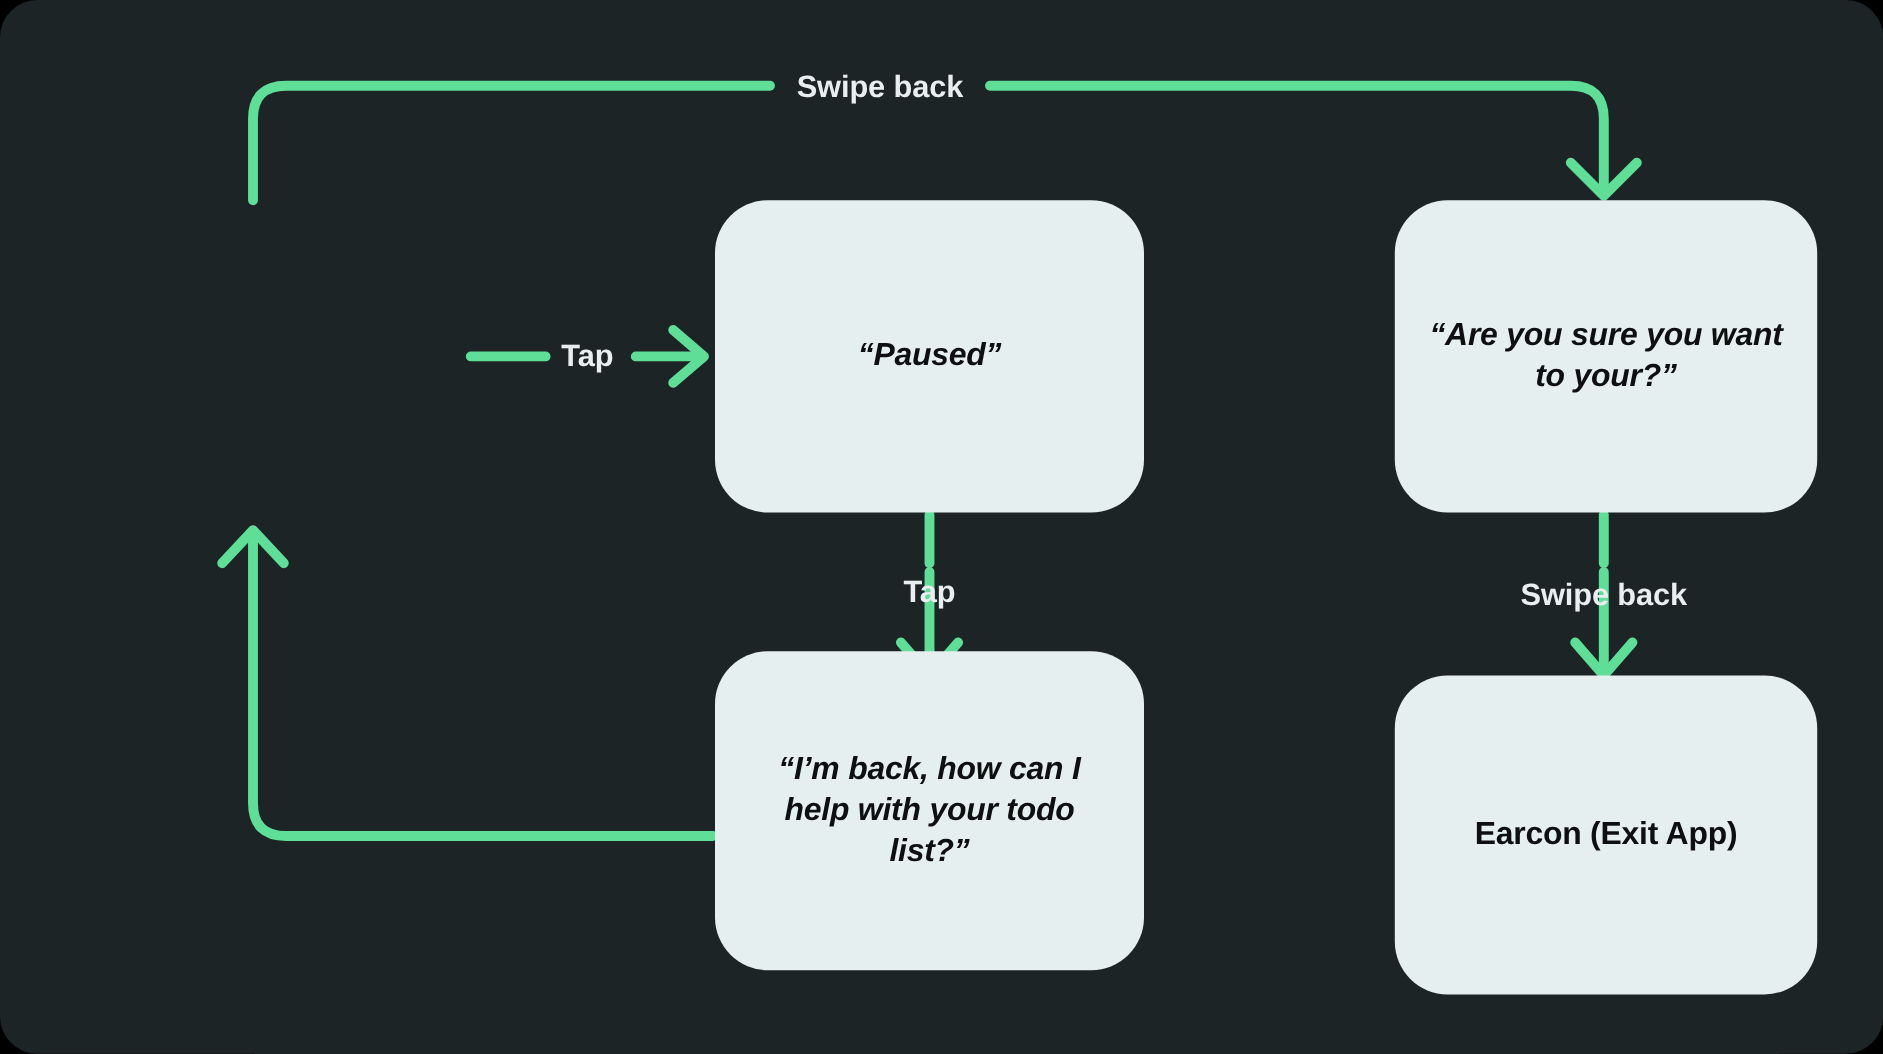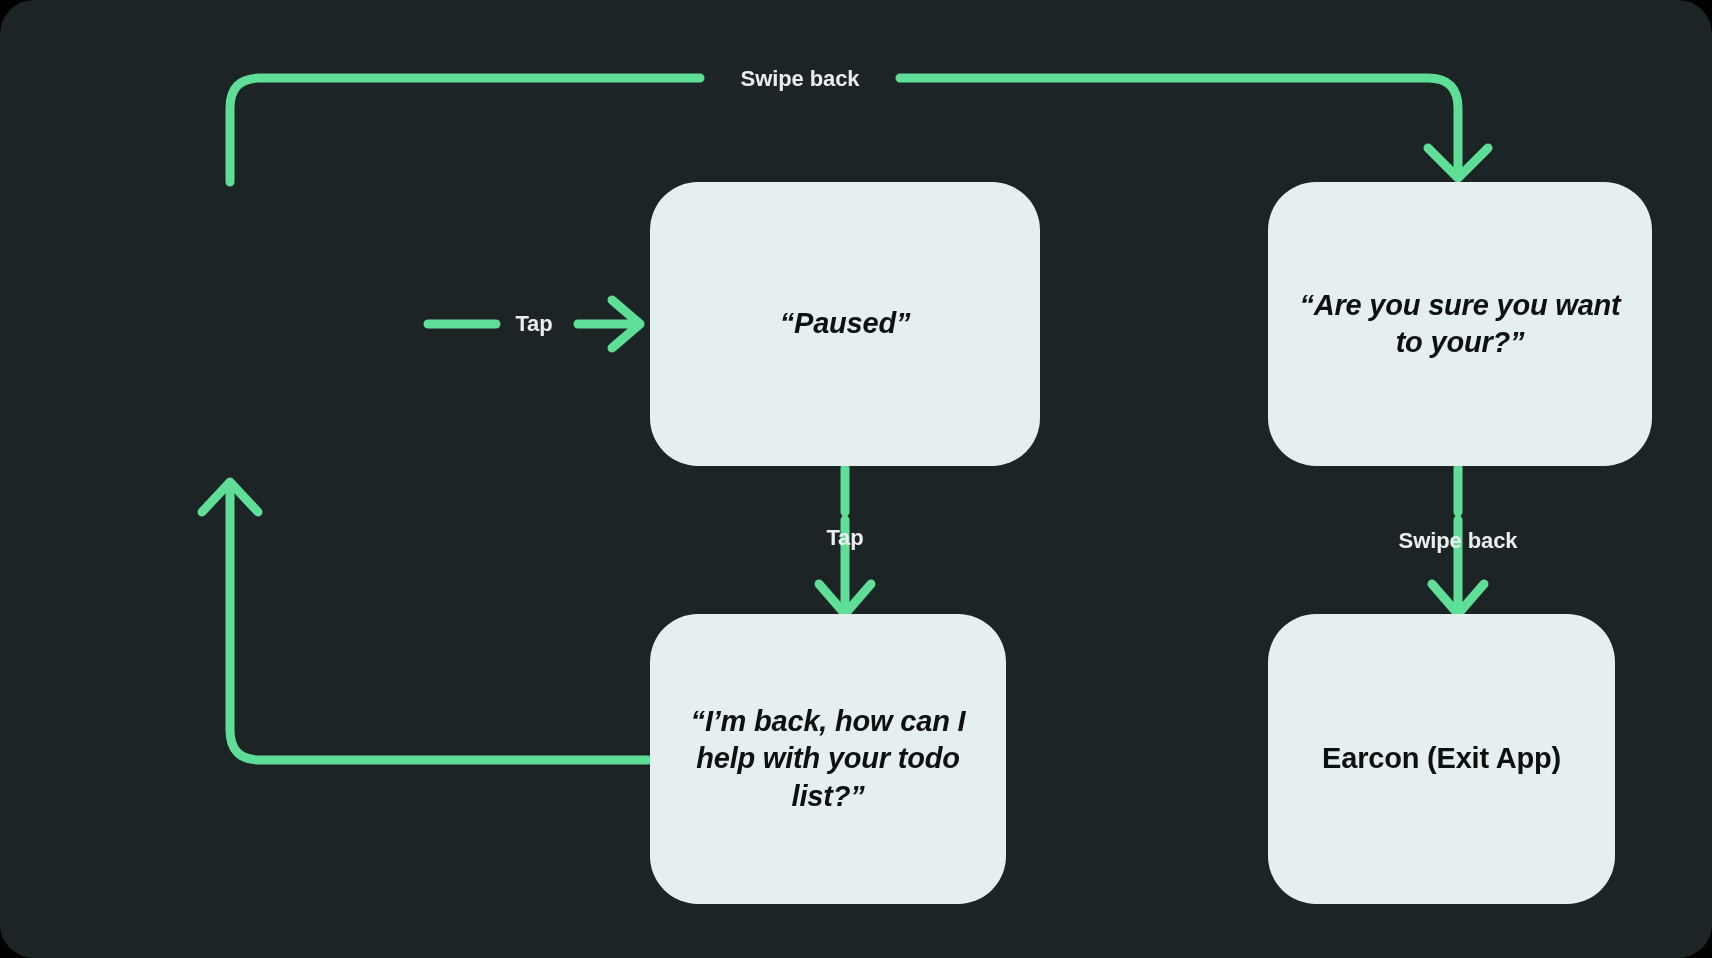--- a/index.html
+++ b/index.html
@@ -39,21 +39,21 @@
     font-size: 29px;
     line-height: 1.28;
     letter-spacing: -0.2px;
     padding: 0 30px;
   }
   .card-text.plain { font-style: normal; }
   .edge-label {
     position: absolute;
     color: #e9eef0;
     font-weight: bold;
-    font-size: 22px;
+    font-size: 28px;
     letter-spacing: -0.1px;
     white-space: nowrap;
     transform: translate(-50%, -50%);
   }
 </style>
 </head>
 <body>
 
 <div id="canvas">
 
@@ -86,25 +86,25 @@
 
 
   <div class="card" style="left:650px; top:182px; width:390px; height:284px;">
     <div class="card-text">“Paused”</div>
   </div>
 
   <div class="card" style="left:1268px; top:182px; width:384px; height:284px;">
     <div class="card-text">“Are you sure you want to your?”</div>
   </div>
 
-  <div class="card" style="left:650px; top:614px; width:356px; height:290px;">
+  <div class="card" style="left:650px; top:592px; width:390px; height:290px;">
     <div class="card-text">“I’m back, how can I help with your todo list?”</div>
   </div>
 
-  <div class="card" style="left:1268px; top:614px; width:347px; height:290px;">
+  <div class="card" style="left:1268px; top:614px; width:384px; height:290px;">
     <div class="card-text plain">Earcon (Exit App)</div>
   </div>
 
   <div class="edge-label" style="left:800px; top:79px;">Swipe back</div>
 
   <div class="edge-label" style="left:534px; top:324px;">Tap</div>
 
   <div class="edge-label" style="left:845px; top:538px;">Tap</div>
 
   <div class="edge-label" style="left:1458px; top:541px;">Swipe back</div>

